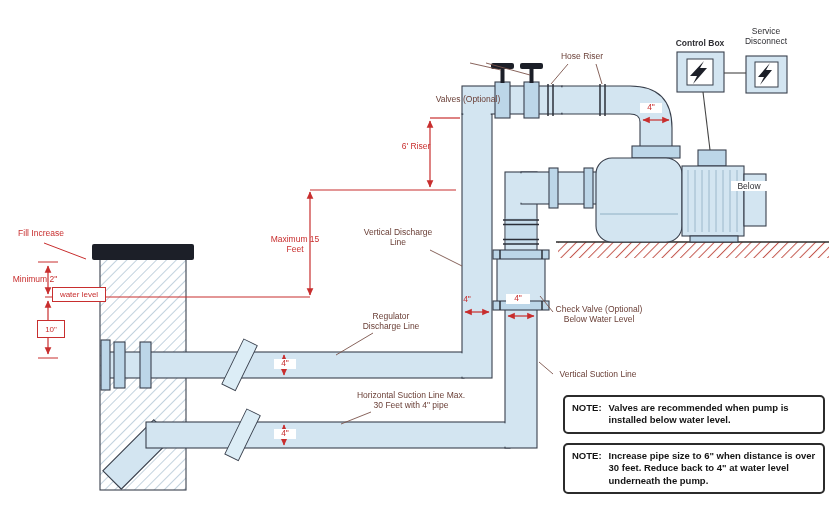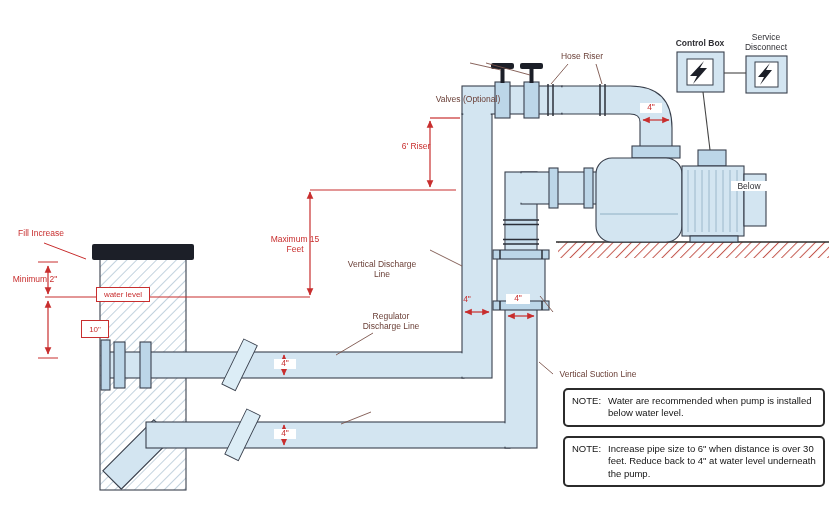--- a/index.html
+++ b/index.html
@@ -4,24 +4,24 @@
 <style>
   html,body{margin:0;padding:0;background:#fff;}
   .canvas{position:relative;width:829px;height:524px;background:#fff;overflow:hidden;
           font-family:"Liberation Sans",sans-serif;}
   svg.art{position:absolute;left:0;top:0;}
   .lbl{position:absolute;font-size:8.5px;line-height:1.18;color:#6b4038;text-align:center;}
   .dim{position:absolute;font-size:8.5px;line-height:1.15;color:#c82e2e;text-align:center;}
   .dark{color:#2e2e33;}
   .bgw{background:#fff;padding:0 1px;}
   .rbox{position:absolute;border:1px solid #c82e2e;background:#fff;color:#c82e2e;
-        display:flex;align-items:center;justify-content:center;font-size:8px;margin-left:44px;}
+        display:flex;align-items:center;justify-content:center;font-size:8px;}
   .note{position:absolute;display:flex;gap:7px;border:2px solid #2b2b2b;border-radius:5px;
-        background:#fff;padding:5px 7px;width:244px;font-size:9.5px;font-weight:normal;
-        color:#141414;line-height:1.3;}
+        background:#fff;padding:5px 7px;width:244px;font-size:9.5px;font-weight:bold;
+        color:#141414;line-height:1.3;margin-top:7px;}
   .note .np{flex:0 0 auto;}
   
   .pipe{fill:#d3e5f1;stroke:#39404d;stroke-width:1.1;}
   .fit{fill:#bcd6e8;stroke:#39404d;stroke-width:1.1;}
   .patch{fill:#d3e5f1;stroke:none;}
   .blk{fill:#1c1f28;stroke:none;}
   .red-ln{stroke:#c82e2e;stroke-width:1.2;fill:none;}
   .red-th{stroke:#c82e2e;stroke-width:1;fill:none;}
   .lead-ln line{stroke:#7a524a;stroke-width:0.9;}
   .clamp{stroke:#2b2f38;stroke-width:1.5;}
@@ -198,33 +198,35 @@
 
 <div class="dim" style="left:12px;top:229px;width:58px;">Fill Increase</div>
 <div class="dim" style="left:8px;top:275px;width:54px;">Minimum 2"</div>
 <div class="rbox" style="left:52px;top:287px;width:52px;height:13px;">water level</div>
 <div class="rbox" style="left:37px;top:320px;width:26px;height:16px;">10"</div>
 <div class="dim" style="left:267px;top:235px;width:56px;">Maximum 15 Feet</div>
 <div class="dim" style="left:394px;top:142px;width:44px;">6' Riser</div>
 <div class="lbl" style="left:426px;top:50px;width:84px;margin-top:44px;">Valves (Optional)</div>
 <div class="lbl" style="left:548px;top:51px;width:68px;">Hose Riser</div>
 <div class="lbl dark" style="left:670px;top:38px;width:60px;font-weight:bold;">Control Box</div>
-<div class="lbl dark" style="left:738px;top:32px;width:56px;">Service Disconnect</div>
+<div class="lbl dark" style="left:738px;top:26px;width:56px;">Service Disconnect</div>
 <div class="lbl dark bgw" style="left:731px;top:181px;width:34px;">Below</div>
-<div class="lbl" style="left:346px;top:227px;width:72px;margin-top:32px;">Vertical Discharge Line</div>
+<div class="lbl" style="left:362px;top:227px;width:72px;">Vertical Discharge Line</div>
 <div class="lbl" style="left:358px;top:311px;width:66px;">Regulator Discharge Line</div>
+<div class="lbl" style="left:548px;top:304px;width:102px;">Check Valve (Optional) Below Water Level</div>
 <div class="lbl" style="left:550px;top:369px;width:96px;">Vertical Suction Line</div>
+<div class="lbl" style="left:352px;top:390px;width:118px;">Horizontal Suction Line Max. 30 Feet with 4" pipe</div>
 <div class="dim" style="left:456px;top:295px;width:22px;">4"</div>
 <div class="dim bgw" style="left:506px;top:294px;width:22px;">4"</div>
 <div class="dim bgw" style="left:274px;top:359px;width:20px;">4"</div>
 <div class="dim bgw" style="left:274px;top:429px;width:20px;">4"</div>
 <div class="dim bgw" style="left:640px;top:103px;width:20px;">4"</div>
 
 <div class="note" style="left:563px;top:388px;">
   <span class="np">NOTE:</span>
-  <span>Water are recommended when pump is installed below water level.</span>
+  <span>Valves are recommended when pump is installed below water level.</span>
 </div>
 <div class="note" style="left:563px;top:436px;">
   <span class="np">NOTE:</span>
   <span>Increase pipe size to 6" when distance is over 30 feet. Reduce back to 4" at water level underneath the pump.</span>
 </div>
 
 </div>
 
 </body></html>

